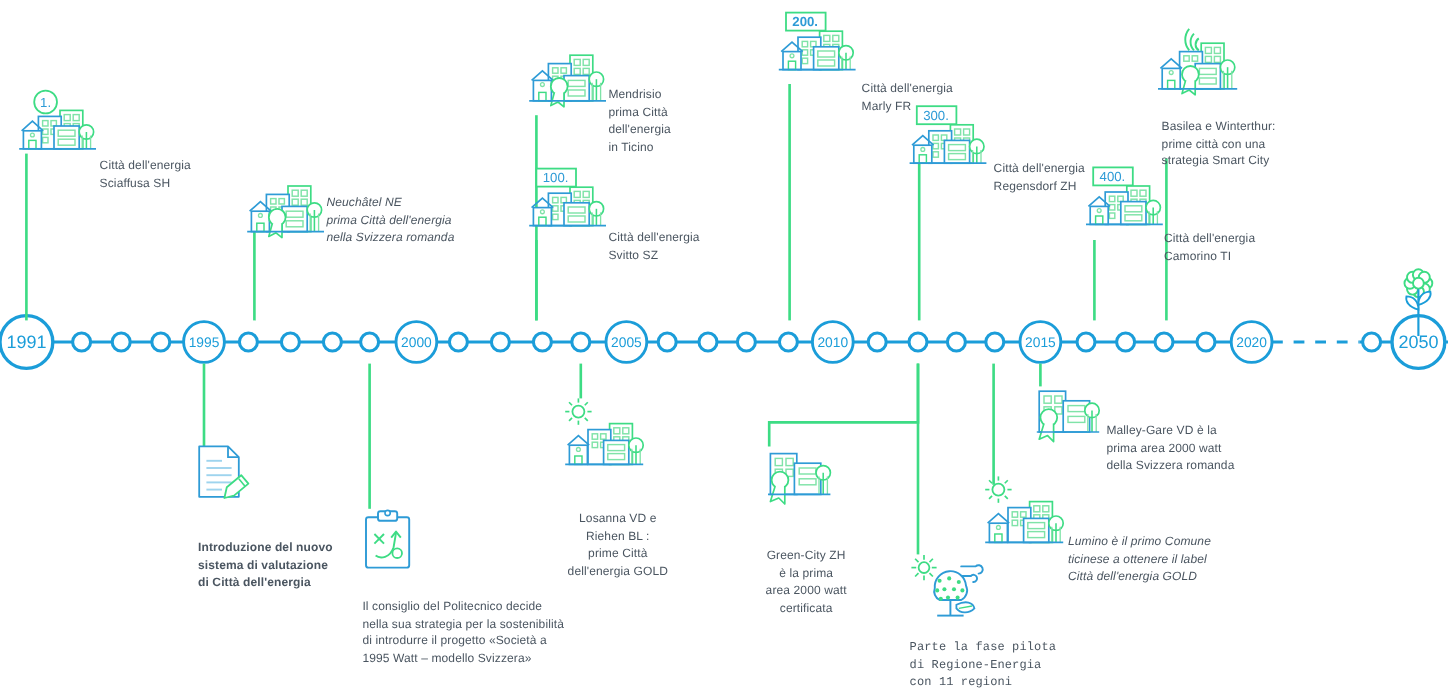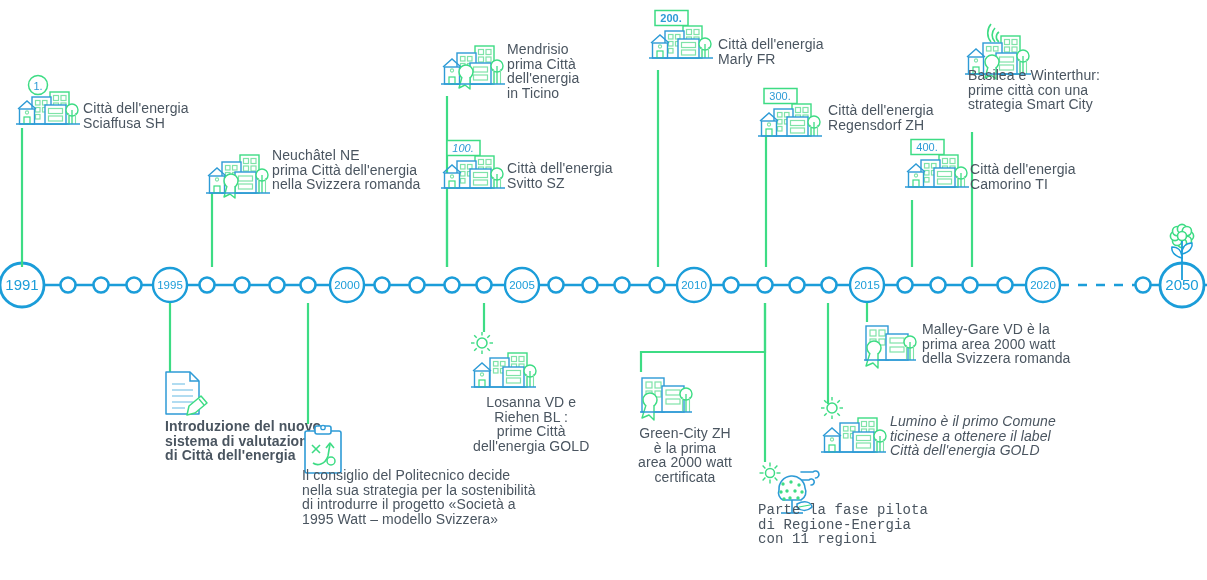--- a/index.html
+++ b/index.html
@@ -7,25 +7,26 @@
     width:1207px;height:580px;overflow:hidden;
     font-family:"Liberation Sans","DejaVu Sans",sans-serif;
     color:#4a5560;
   }
   #stage{position:relative;width:1207px;height:580px;}
 
   
   #axis{position:absolute;left:0;top:0;width:1207px;height:580px;}
 
   .txt{
-    font-size:14px;
+    font-size:10px;
     line-height:14.6px;
     color:#4a5560;
     white-space:pre-line;
     letter-spacing:.1px;
+    margin-top:31px;
   }
   .txt-top{position:absolute;}
   .icon{position:absolute;}
 
   svg{display:block;overflow:visible;}
 </style>
 </head>
 <body>
 
 <div id="stage">
@@ -168,21 +169,21 @@
     <circle cx="56" cy="30" r="6" fill="#fff" stroke="#3ddc84" stroke-width="1.4"></circle>
     <line x1="56" y1="30" x2="56" y2="48" stroke="#3ddc84" stroke-width="1.3"></line>
     <line x1="52.5" y1="33" x2="52.5" y2="48" stroke="#7fe3a8" stroke-width="1.1"></line>
     <line x1="59.5" y1="33" x2="59.5" y2="48" stroke="#7fe3a8" stroke-width="1.1"></line>
 
     <circle cx="25" cy="36" r="7" fill="#fff" stroke="#3ddc84" stroke-width="1.5"></circle>
     <path d="M21 41 L18 52 L24 49 L29 53 L29 41" fill="#fff" stroke="#3ddc84" stroke-width="1.4" stroke-linejoin="round"></path>
     <line x1="0" y1="48" x2="64" y2="48" stroke="#2e9bd6" stroke-width="1.4"></line>
   </svg>
       </div>
-      <div class="txt txt-top" style="left: 272px; top: 148px;">Neuchâtel NE
+      <div class="txt txt-top" style="left: 272px; top: 132px; font-style: italic;">Neuchâtel NE
 prima Città dell'energia
 nella Svizzera romanda</div>
       <div class="icon" style="left: 441px; top: 36px;">
         <svg width="66" height="56" viewBox="0 0 66 56">
     <rect x="34" y="10" width="19" height="38" fill="#fff" stroke="#3ddc84" stroke-width="1.4"></rect>
     <rect x="37.5" y="13.5" width="5" height="5" fill="none" stroke="#7fe3a8" stroke-width="1.2"></rect>
     <rect x="45" y="13.5" width="5" height="5" fill="none" stroke="#7fe3a8" stroke-width="1.2"></rect>
     <rect x="37.5" y="21" width="5" height="5" fill="none" stroke="#7fe3a8" stroke-width="1.2"></rect>
     <rect x="45" y="21" width="5" height="5" fill="none" stroke="#7fe3a8" stroke-width="1.2"></rect>
     <rect x="16" y="17" width="19" height="31" fill="#fff" stroke="#2e9bd6" stroke-width="1.4"></rect>
@@ -204,21 +205,21 @@
 
     <circle cx="25" cy="36" r="7" fill="#fff" stroke="#3ddc84" stroke-width="1.5"></circle>
     <path d="M21 41 L18 52 L24 49 L29 53 L29 41" fill="#fff" stroke="#3ddc84" stroke-width="1.4" stroke-linejoin="round"></path>
     <line x1="0" y1="48" x2="64" y2="48" stroke="#2e9bd6" stroke-width="1.4"></line>
   </svg>
       </div>
       <div class="txt txt-top" style="left: 507px; top: 42px;">Mendrisio
 prima Città
 dell'energia
 in Ticino</div>
-      <div class="icon" style="left: 441px; top: 140px; font-style: italic;">
+      <div class="icon" style="left: 441px; top: 140px;">
         <svg width="66" height="56" viewBox="0 0 66 56">
     <rect x="6" y="0.5" width="33" height="15" fill="#fff" stroke="#3ddc84" stroke-width="1.5"></rect>
          <text x="22" y="12" text-anchor="middle" font-size="11" fill="#2e9bd6" font-family="'Liberation Sans',sans-serif">100.</text>
 
     <rect x="34" y="16" width="19" height="32" fill="#fff" stroke="#3ddc84" stroke-width="1.4"></rect>
     <rect x="37.5" y="19.5" width="5" height="5" fill="none" stroke="#7fe3a8" stroke-width="1.2"></rect>
     <rect x="45" y="19.5" width="5" height="5" fill="none" stroke="#7fe3a8" stroke-width="1.2"></rect>
     <rect x="37.5" y="27" width="5" height="5" fill="none" stroke="#7fe3a8" stroke-width="1.2"></rect>
     <rect x="45" y="27" width="5" height="5" fill="none" stroke="#7fe3a8" stroke-width="1.2"></rect>
 

